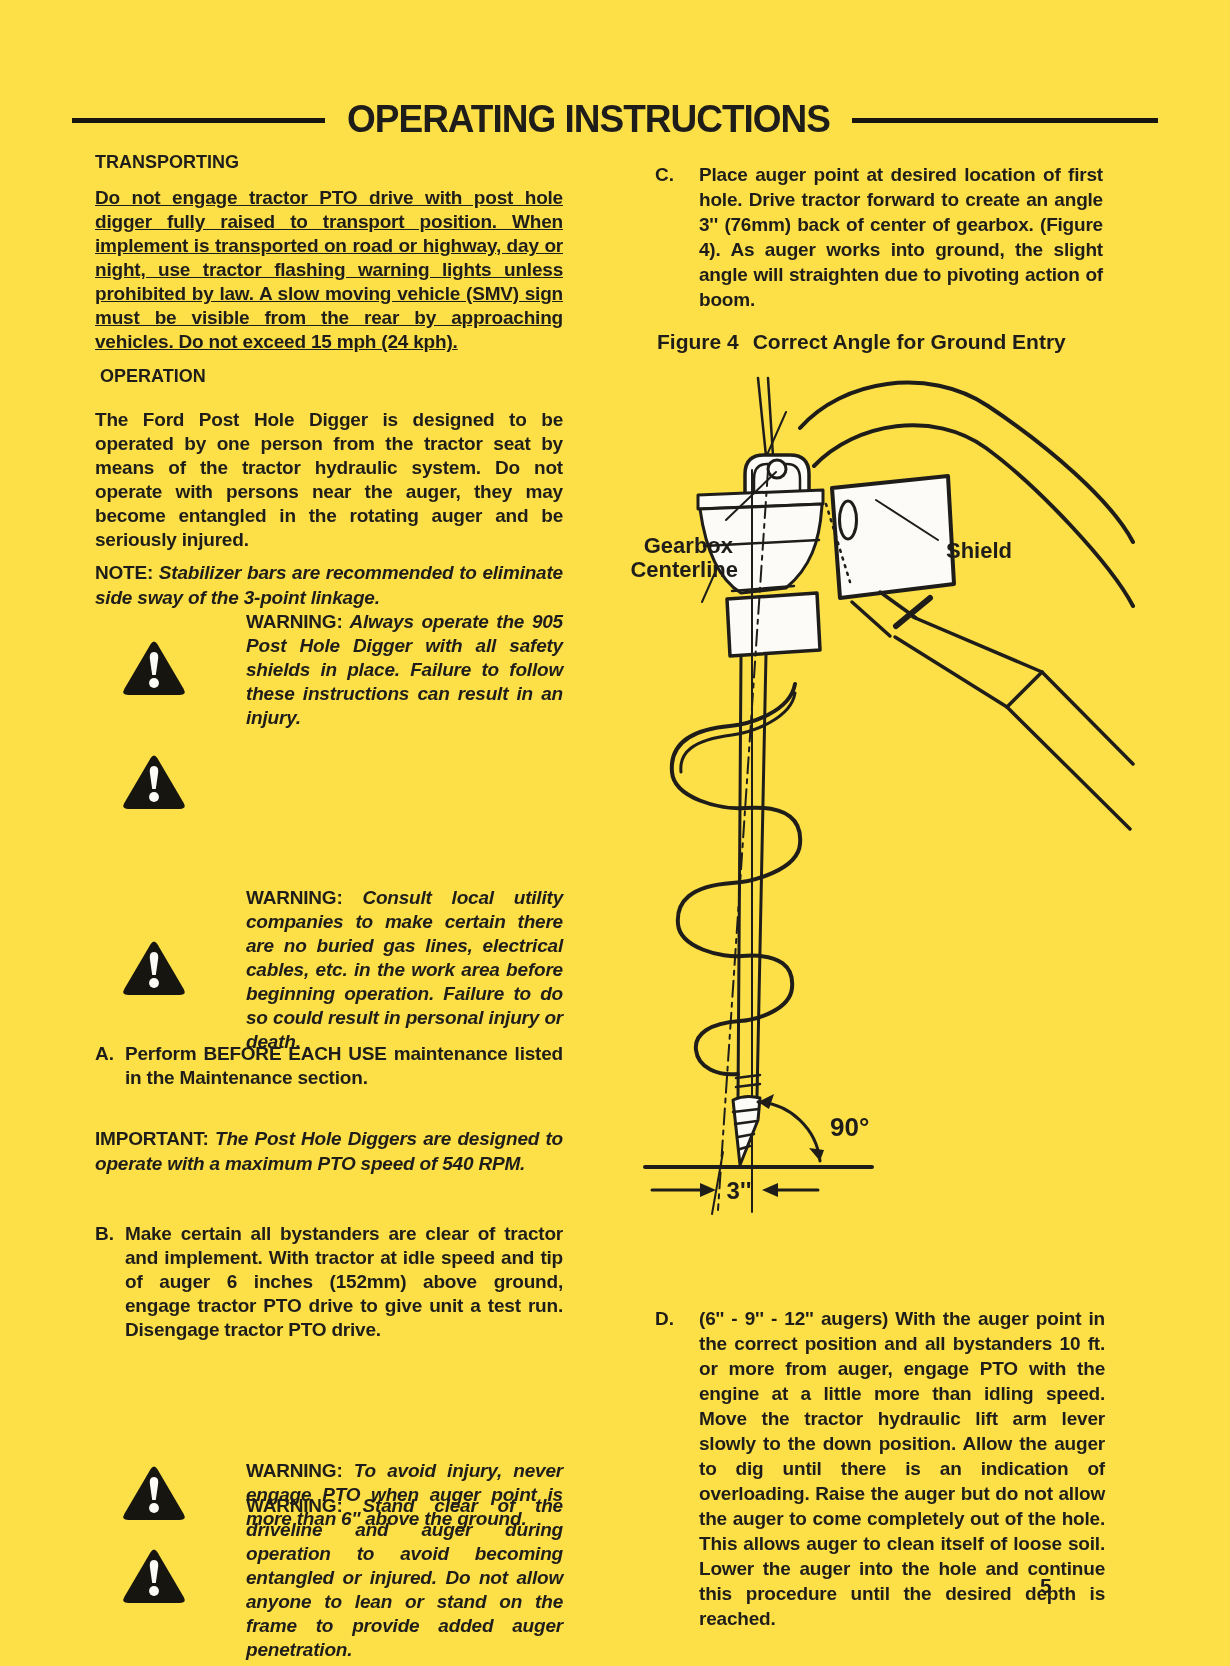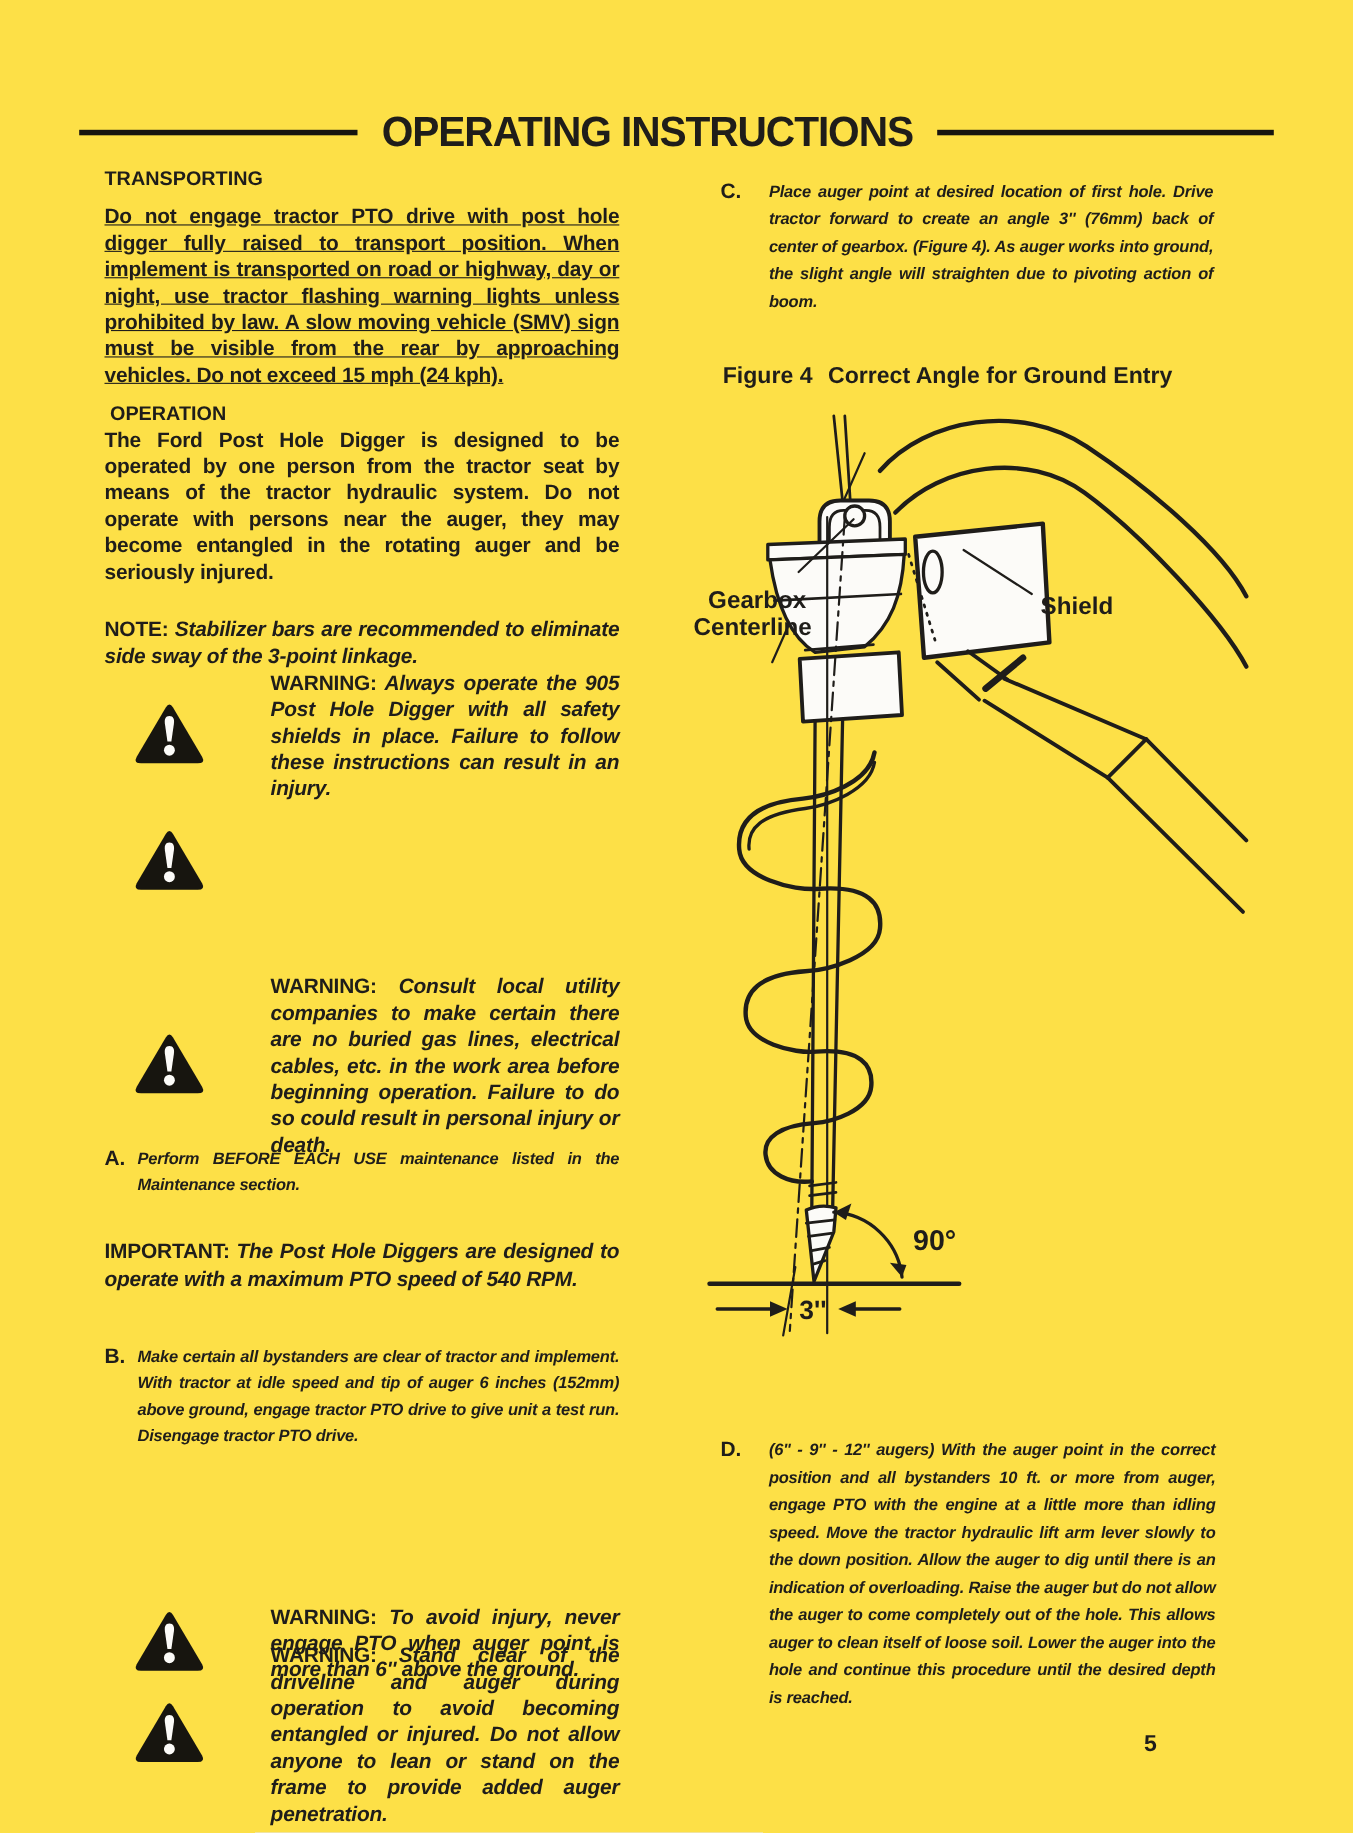--- a/index.html
+++ b/index.html
@@ -40,21 +40,21 @@
   
   .warn{display:flex;align-items:center;gap:28px;}
   .warn-icon{flex:none;width:66px;margin-left:26px;margin-right:31px;}
   .warn-body{
     flex:1;font-size:19px;line-height:24px;font-weight:700;
     text-align:justify;font-style:italic;letter-spacing:-0.2px;
   }
   
   .li{display:flex;}
   .li-label{flex:none;width:30px;font-size:19px;line-height:24px;font-weight:700;}
-  .li-text{flex:1;font-size:15px;line-height:24px;font-weight:700;text-align:justify;letter-spacing:-0.2px;font-style:italic;}
+  .li-text{flex:1;font-size:19px;line-height:24px;font-weight:700;text-align:justify;letter-spacing:-0.2px;}
   .rli .li-label{width:44px;}
   .rli .li-text{line-height:25px;}
   .rli .li-label{line-height:25px;}
   
   .fig-caption{font-size:21px;font-weight:700;}
   .fig-caption .cap-title{margin-left:14px;}
   .fig-svg text{
     font-family:"Liberation Sans","DejaVu Sans",sans-serif;
     font-weight:700;fill:#1f1d1a;
   }
@@ -68,21 +68,21 @@
   <div class="header">
     <div class="rule rule-left"></div>
     <div class="page-title">OPERATING INSTRUCTIONS</div>
     <div class="rule rule-right"></div>
   </div>
 
   <h2 class="sec abs lcol" style="top:152px;">TRANSPORTING</h2>
   <p class="body-text abs lcol" style="top:186px;text-decoration:underline;">Do not engage tractor PTO drive with post hole digger fully raised to transport position. When implement is transported on road or highway, day or night, use tractor flashing warning lights unless prohibited by law. A slow moving vehicle (SMV) sign must be visible from the rear by approaching vehicles. Do not exceed 15 mph (24 kph).</p>
 
   <h2 class="sec abs lcol" style="top:366px;left:100px;">OPERATION</h2>
-  <p class="body-text abs lcol" style="top:389px;">The Ford Post Hole Digger is designed to be operated by one person from the tractor seat by means of the tractor hydraulic system. Do not operate with persons near the auger, they may become entangled in the rotating auger and be seriously injured.</p>
+  <p class="body-text abs lcol" style="top:408px;">The Ford Post Hole Digger is designed to be operated by one person from the tractor seat by means of the tractor hydraulic system. Do not operate with persons near the auger, they may become entangled in the rotating auger and be seriously injured.</p>
 
   <p class="note-line abs lcol" style="top:560px;"><span class="lbl">NOTE:</span> <span class="it">Stabilizer bars are recommended to eliminate side sway of the 3-point linkage.</span></p>
 
   <div class="warn abs lcol" style="top:610px;">
     <div class="warn-icon">
       <svg viewBox="0 0 100 92" width="66" height="61">
         <path d="M45 9 Q50 1 55 9 L95 77 Q100 86 89 86 L11 86 Q0 86 5 77 Z" fill="#17150f"></path>
         <path d="M50 21 C44.5 21 43 25.5 43.8 31.5 L47.3 56 L52.7 56 L56.2 31.5 C57 25.5 55.5 21 50 21 Z" fill="#fcfbf8"></path>
         <circle cx="50" cy="68" r="7.5" fill="#fcfbf8"></circle>
       </svg>

